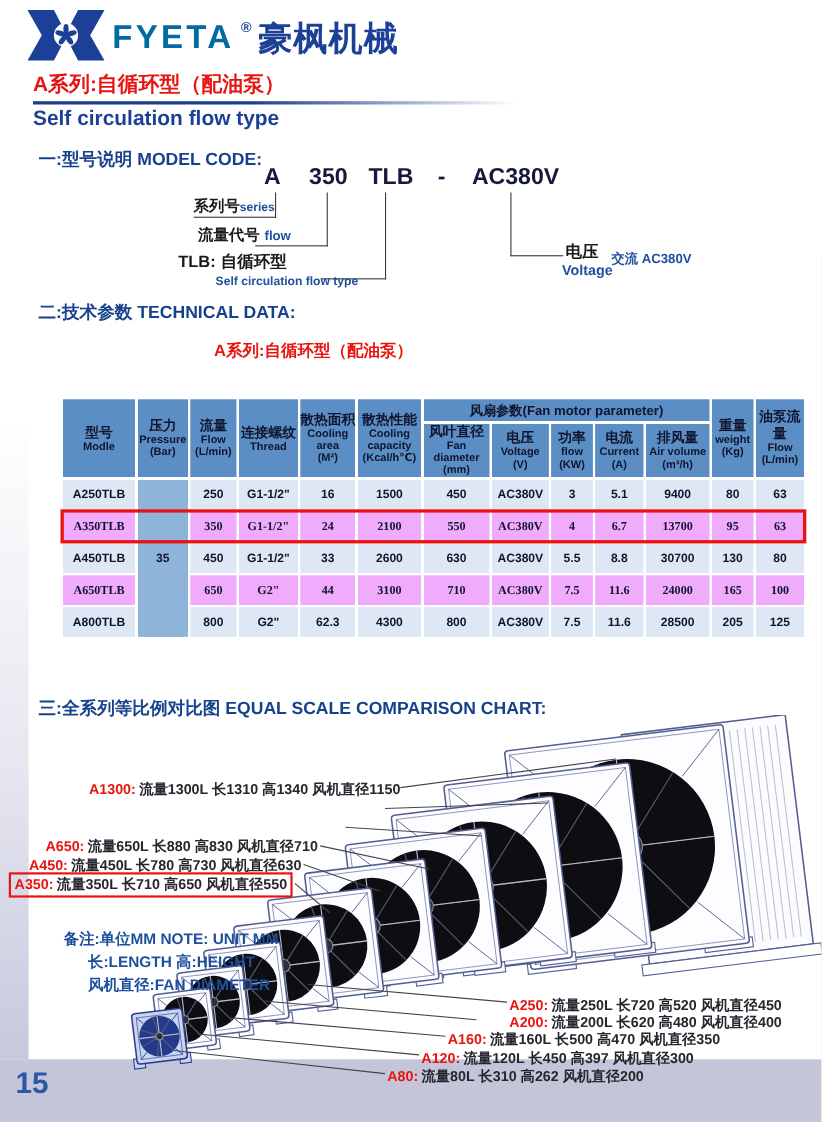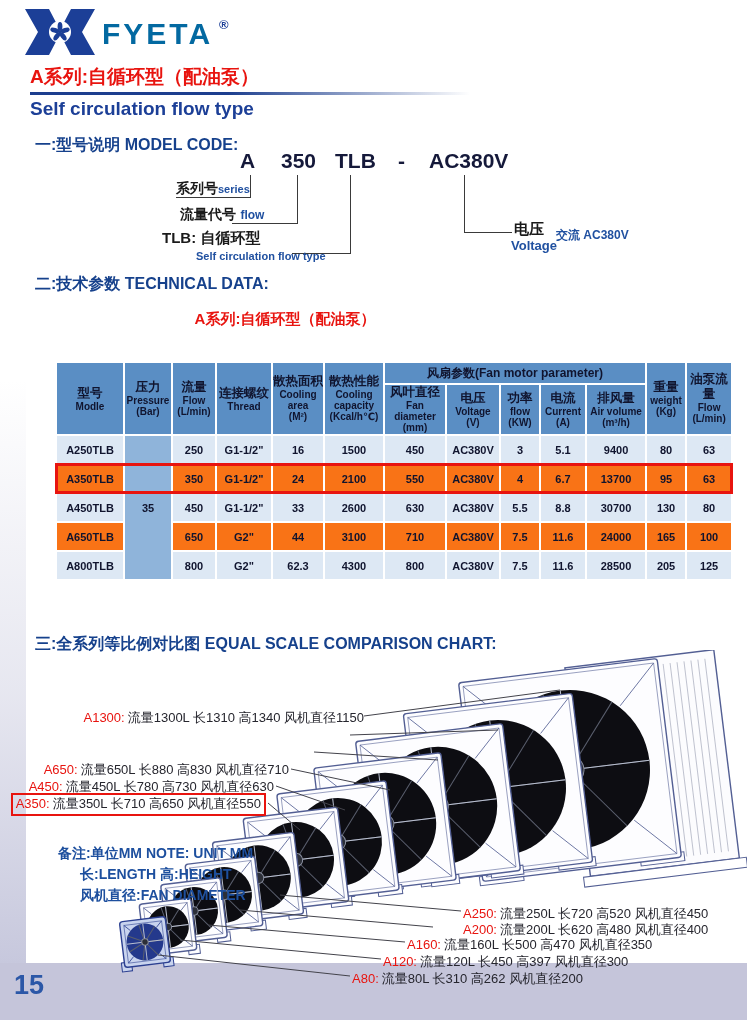--- a/index.html
+++ b/index.html
@@ -25,25 +25,25 @@
   .tbl-title{left:55px;top:310px;width:460px;text-align:center;font-size:15px;font-weight:bold;color:#e8140f;}
   table.tech{position:absolute;left:55px;top:361px;width:676px;border-collapse:collapse;table-layout:fixed;}
   table.tech th,table.tech td{border:2px solid #ffffff;text-align:center;vertical-align:middle;
       font-weight:bold;color:#10142e;padding:0;overflow:hidden;}
   table.tech th{background:#5a8ec4;}
   .th-cn{font-size:12.5px;display:block;line-height:15px;}
   .th-en{font-size:10px;display:block;line-height:11px;}
   .th-unit{font-size:10px;display:block;line-height:12px;}
   .grp{height:20px;font-size:12px;}
   table.tech td{font-size:11px;height:27px;background:#dde8f4;}
-  tr.med td{background:#f97316;}
+  tr.med td{background:#f0abfc;font-family:Liberation Serif, serif;}
   td.pcol{background:#8fb4da !important;font-size:12px;}
   tr.hl{outline:3px solid #e8140f;outline-offset:-2px;}
   
-  .cmp-label{position:absolute;font-size:13px;font-weight:normal;color:#26262e;white-space:nowrap;}
+  .cmp-label{position:absolute;font-size:13px;font-weight:bold;color:#26262e;white-space:nowrap;}
   .cmp-label .mdl{color:#e8140f;margin-right:3px;}
   .cmp-left{text-align:right;}
   .boxed{border:2px solid #e8140f;padding:0 3px 1px 3px;}
   .notes{left:58px;top:843px;font-size:14px;font-weight:bold;color:#1d4f9e;line-height:21px;}
   .notes .ind{margin-left:22px;}
   
   .side-strip{left:0;top:380px;width:26px;height:583px;
       background:linear-gradient(180deg,rgba(199,200,221,0) 0%,rgba(199,200,221,0.45) 55%,#c7c8dd 100%);}
   .footer-bar{left:0;top:963px;width:747px;height:57px;background:#c5c5da;}
   .page-num{left:14px;top:970px;font-size:27px;font-weight:bold;color:#2b57a7;}
@@ -68,20 +68,21 @@
           <ellipse cx="36" cy="18.5" rx="2.4" ry="4.6" transform="rotate(72 36 24)"></ellipse>
           <ellipse cx="36" cy="18.5" rx="2.4" ry="4.6" transform="rotate(144 36 24)"></ellipse>
           <ellipse cx="36" cy="18.5" rx="2.4" ry="4.6" transform="rotate(216 36 24)"></ellipse>
           <ellipse cx="36" cy="18.5" rx="2.4" ry="4.6" transform="rotate(288 36 24)"></ellipse>
         </g>
         <circle cx="36" cy="24" r="1.8" fill="#1c3f97"></circle>
       </svg>
     </span>
     <span class="brand-en">FYETA</span>
     <span class="brand-reg">®</span>
+    <span class="brand-cn">豪枫机械</span>
   </div>
 
   <div class="abs series-cn">A系列:自循环型（配油泵）</div>
   <div class="abs title-rule"></div>
   <div class="abs series-en">Self circulation flow type</div>
 
   <div class="abs sec-head" style="left:35px;top:135px;">一:型号说明 MODEL CODE:</div>
 
   <div class="code-part" style="left:240px;top:149px;">A</div>
   <div class="code-part" style="left:281px;top:149px;">350</div>

